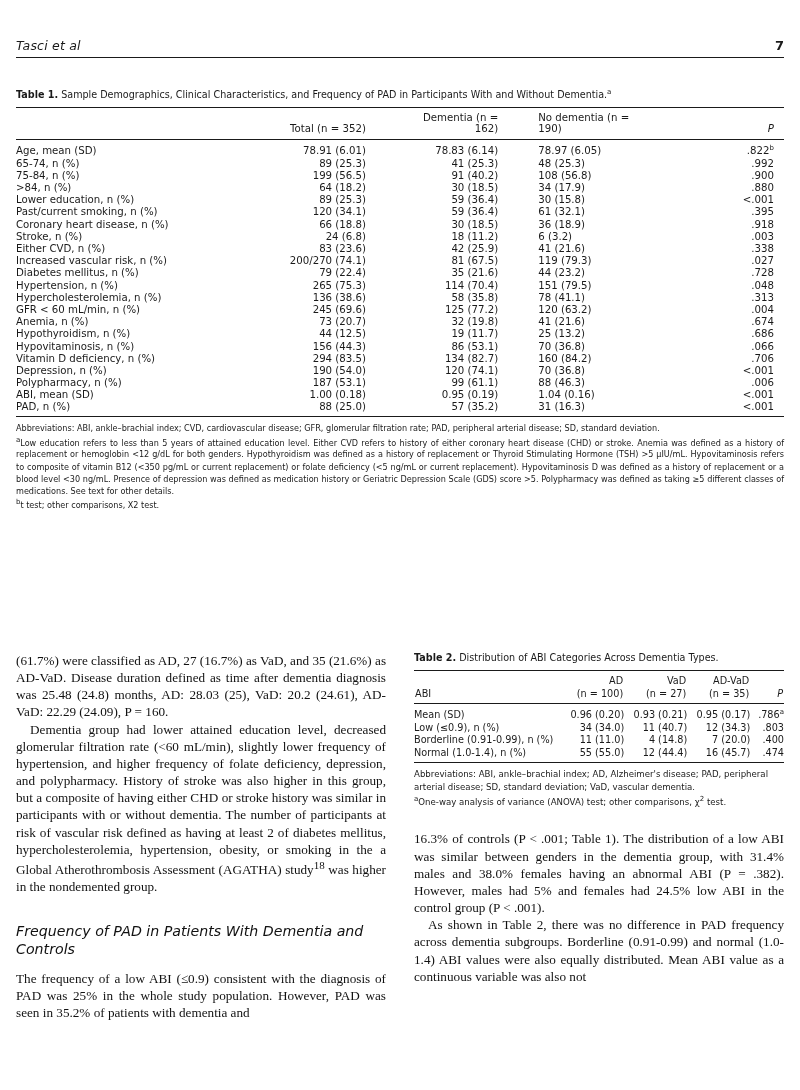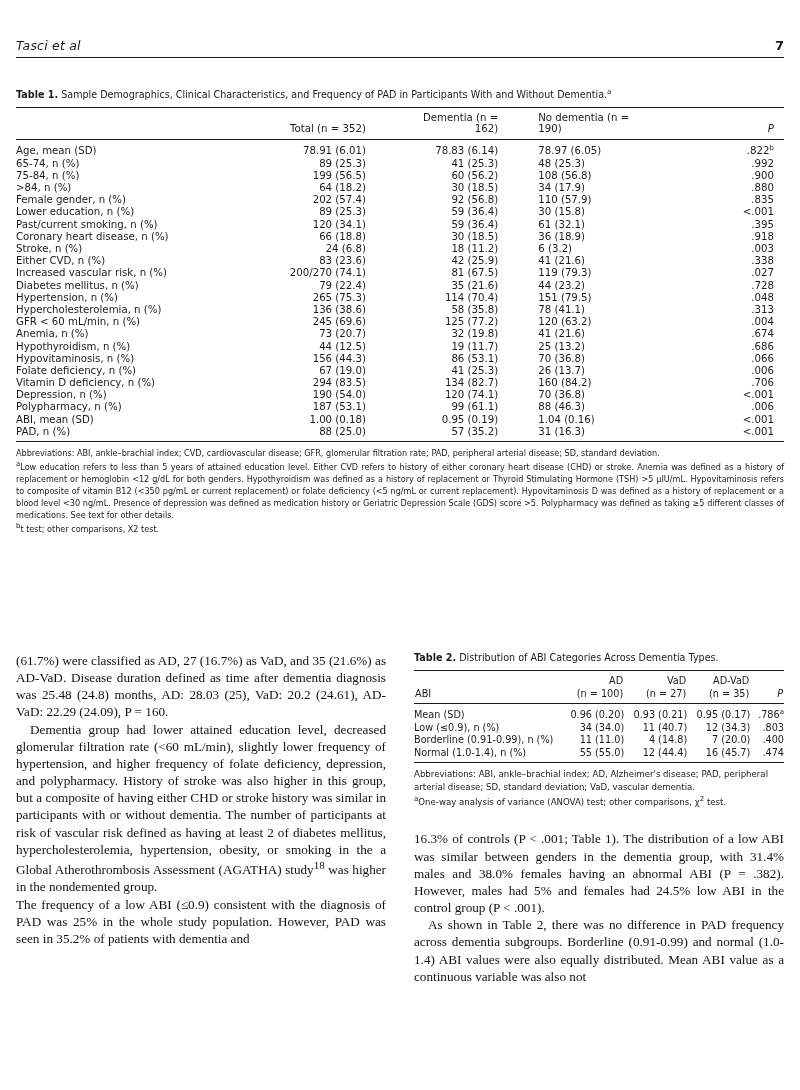--- a/index.html
+++ b/index.html
@@ -201,39 +201,32 @@
           <tr>
             <td class="col-label indent1">65-74, n (%)</td>
             <td class="col-num">89 (25.3)</td>
             <td class="col-num2">41 (25.3)</td>
             <td class="col-num3">48 (25.3)</td>
             <td class="col-p">.992</td>
           </tr>
           <tr>
             <td class="col-label indent1">75-84, n (%)</td>
             <td class="col-num">199 (56.5)</td>
-            <td class="col-num2">60 (56.2)</td>
+            <td class="col-num2">91 (40.2)</td>
             <td class="col-num3">108 (56.8)</td>
             <td class="col-p">.900</td>
           </tr>
           <tr>
             <td class="col-label indent1">&gt;84, n (%)</td>
             <td class="col-num">64 (18.2)</td>
             <td class="col-num2">30 (18.5)</td>
             <td class="col-num3">34 (17.9)</td>
             <td class="col-p">.880</td>
           </tr>
           <tr>
-            <td class="col-label">Female gender, n (%)</td>
-            <td class="col-num">202 (57.4)</td>
-            <td class="col-num2">92 (56.8)</td>
-            <td class="col-num3">110 (57.9)</td>
-            <td class="col-p">.835</td>
-          </tr>
-          <tr>
             <td class="col-label">Lower education, n (%)</td>
             <td class="col-num">89 (25.3)</td>
             <td class="col-num2">59 (36.4)</td>
             <td class="col-num3">30 (15.8)</td>
             <td class="col-p">&lt;.001</td>
           </tr>
           <tr>
             <td class="col-label">Past/current smoking, n (%)</td>
             <td class="col-num">120 (34.1)</td>
             <td class="col-num2">59 (36.4)</td>
@@ -309,27 +302,20 @@
             <td class="col-num2">19 (11.7)</td>
             <td class="col-num3">25 (13.2)</td>
             <td class="col-p">.686</td>
           </tr>
           <tr>
             <td class="col-label">Hypovitaminosis, n (%)</td>
             <td class="col-num">156 (44.3)</td>
             <td class="col-num2">86 (53.1)</td>
             <td class="col-num3">70 (36.8)</td>
             <td class="col-p">.066</td>
-          </tr>
-          <tr>
-            <td class="col-label">Folate deficiency, n (%)</td>
-            <td class="col-num">67 (19.0)</td>
-            <td class="col-num2">41 (25.3)</td>
-            <td class="col-num3">26 (13.7)</td>
-            <td class="col-p">.006</td>
           </tr>
           <tr>
             <td class="col-label">Vitamin D deficiency, n (%)</td>
             <td class="col-num">294 (83.5)</td>
             <td class="col-num2">134 (82.7)</td>
             <td class="col-num3">160 (84.2)</td>
             <td class="col-p">.706</td>
           </tr>
           <tr>
             <td class="col-label">Depression, n (%)</td>
@@ -367,20 +353,21 @@
       <p><span class="sup">a</span><span>Low education refers to less than 5 years of attained education level. Either CVD refers to history of either coronary heart disease (CHD) or stroke. Anemia was defined as a history of replacement or hemoglobin &lt;12 g/dL for both genders. Hypothyroidism was defined as a history of replacement or Thyroid Stimulating Hormone (TSH) &gt;5 μIU/mL. Hypovitaminosis refers to composite of vitamin B12 (&lt;350 pg/mL or current replacement) or folate deficiency (&lt;5 ng/mL or current replacement). Hypovitaminosis D was defined as a history of replacement or a blood level &lt;30 ng/mL. Presence of depression was defined as medication history or Geriatric Depression Scale (GDS) score &gt;5. Polypharmacy was defined as taking ≥5 different classes of medications. See text for other details.</span></p>
       <p><span class="sup">b</span><span>t test; other comparisons, X2 test.</span></p>
     </div>
   </div>
 
   <div class="cols">
 
     <div class="col">
       <p class="body-p">(61.7%) were classified as AD, 27 (16.7%) as VaD, and 35 (21.6%) as AD-VaD. Disease duration defined as time after dementia diagnosis was 25.48 (24.8) months, AD: 28.03 (25), VaD: 20.2 (24.61), AD-VaD: 22.29 (24.09), P = 160.</p>
       <p class="body-p indent"><span>Dementia group had lower attained education level, decreased glomerular filtration rate (&lt;60 mL/min), slightly lower frequency of hypertension, and higher frequency of folate deficiency, depression, and polypharmacy. History of stroke was also higher in this group, but a composite of having either CHD or stroke history was similar in participants with or without dementia. The number of participants at risk of vascular risk defined as having at least 2 of diabetes mellitus, hypercholesterolemia, hypertension, obesity, or smoking in the a Global Atherothrombosis Assessment (AGATHA) study</span><span class="ref-sup">18</span><span> was higher in the nondemented group.</span></p>
+      <h2 class="sec-head">Frequency of PAD in Patients With Dementia and Controls</h2>
       <p class="body-p">The frequency of a low ABI (≤0.9) consistent with the diagnosis of PAD was 25% in the whole study population. However, PAD was seen in 35.2% of patients with dementia and</p>
     </div>
 
     <div class="col">
 
       <div class="t2-wrap">
         <div class="tbl-caption">
           <b>Table 2.</b><span> Distribution of ABI Categories Across Dementia Types.</span>
         </div>
 

